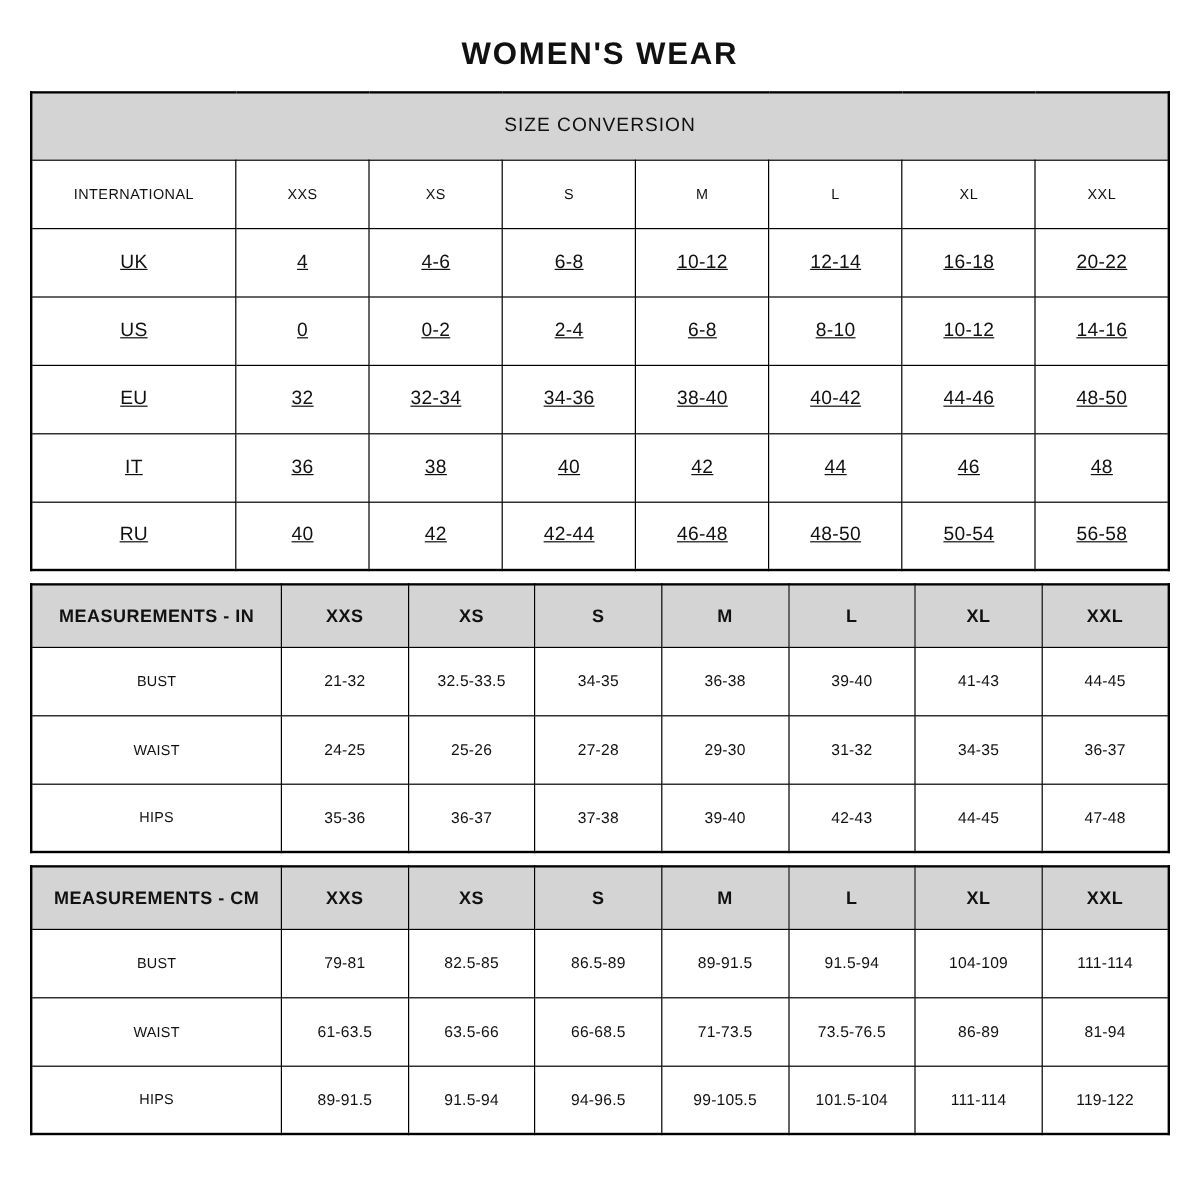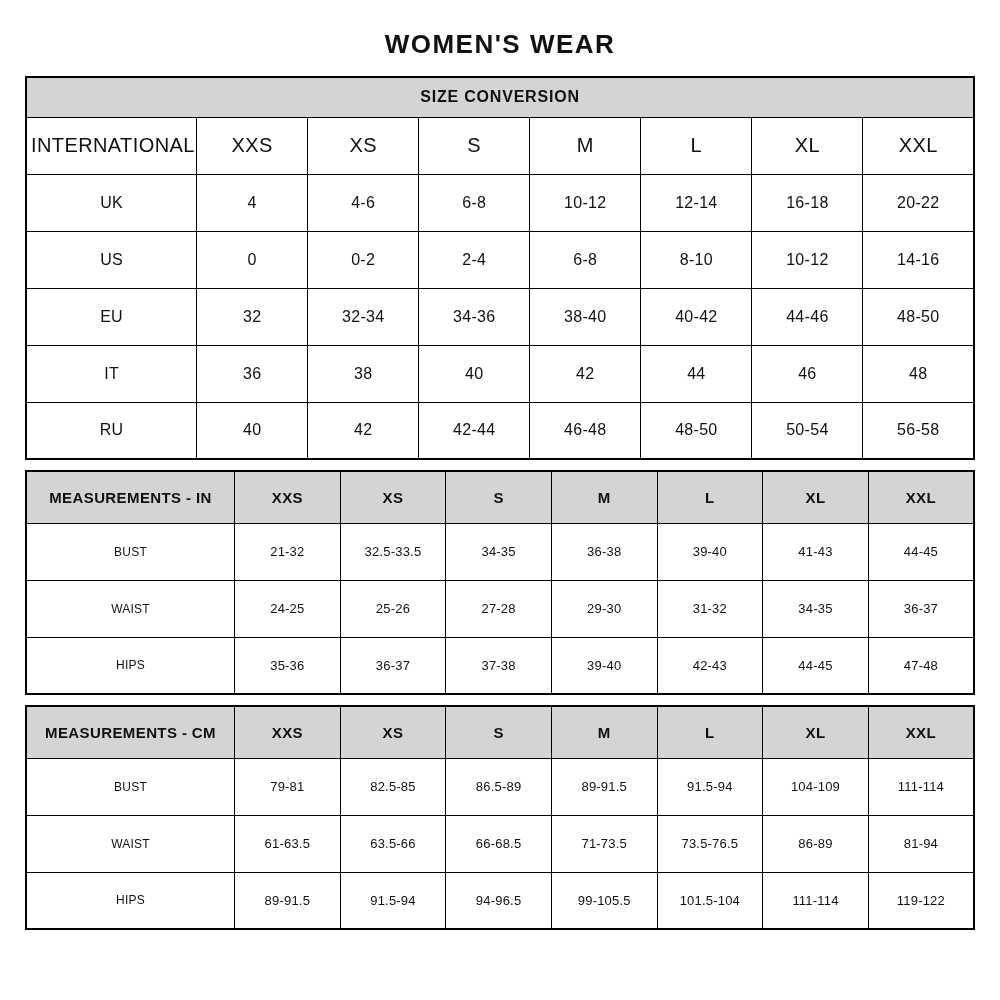--- a/index.html
+++ b/index.html
@@ -42,36 +42,37 @@
     padding: 0 4px;
     overflow: hidden;
   }
   
   .conv-table .col-label { width: 18%; }
   .meas-table .col-label { width: 22%; }
 
   
   .conv-table .span-header {
     background: var(--header-bg);
-    height: 40px;
+    height: 56px;
     font-size: 16px;
-    font-weight: 700;
+    font-weight: 400;
     letter-spacing: 0.8px;
   }
   .conv-table thead tr.col-head th {
     height: 57px;
-    font-size: 20px;
+    font-size: 12px;
     font-weight: 400;
     background: var(--page-bg);
     letter-spacing: 0.4px;
   }
   .conv-table tbody td {
     height: 57px;
     font-size: 16px;
     letter-spacing: 0.3px;
+    text-decoration: underline;
   }
 
   
   .meas-table thead th {
     background: var(--header-bg);
     height: 52px;
     font-size: 15px;
     font-weight: 700;
     letter-spacing: 0.4px;
   }

